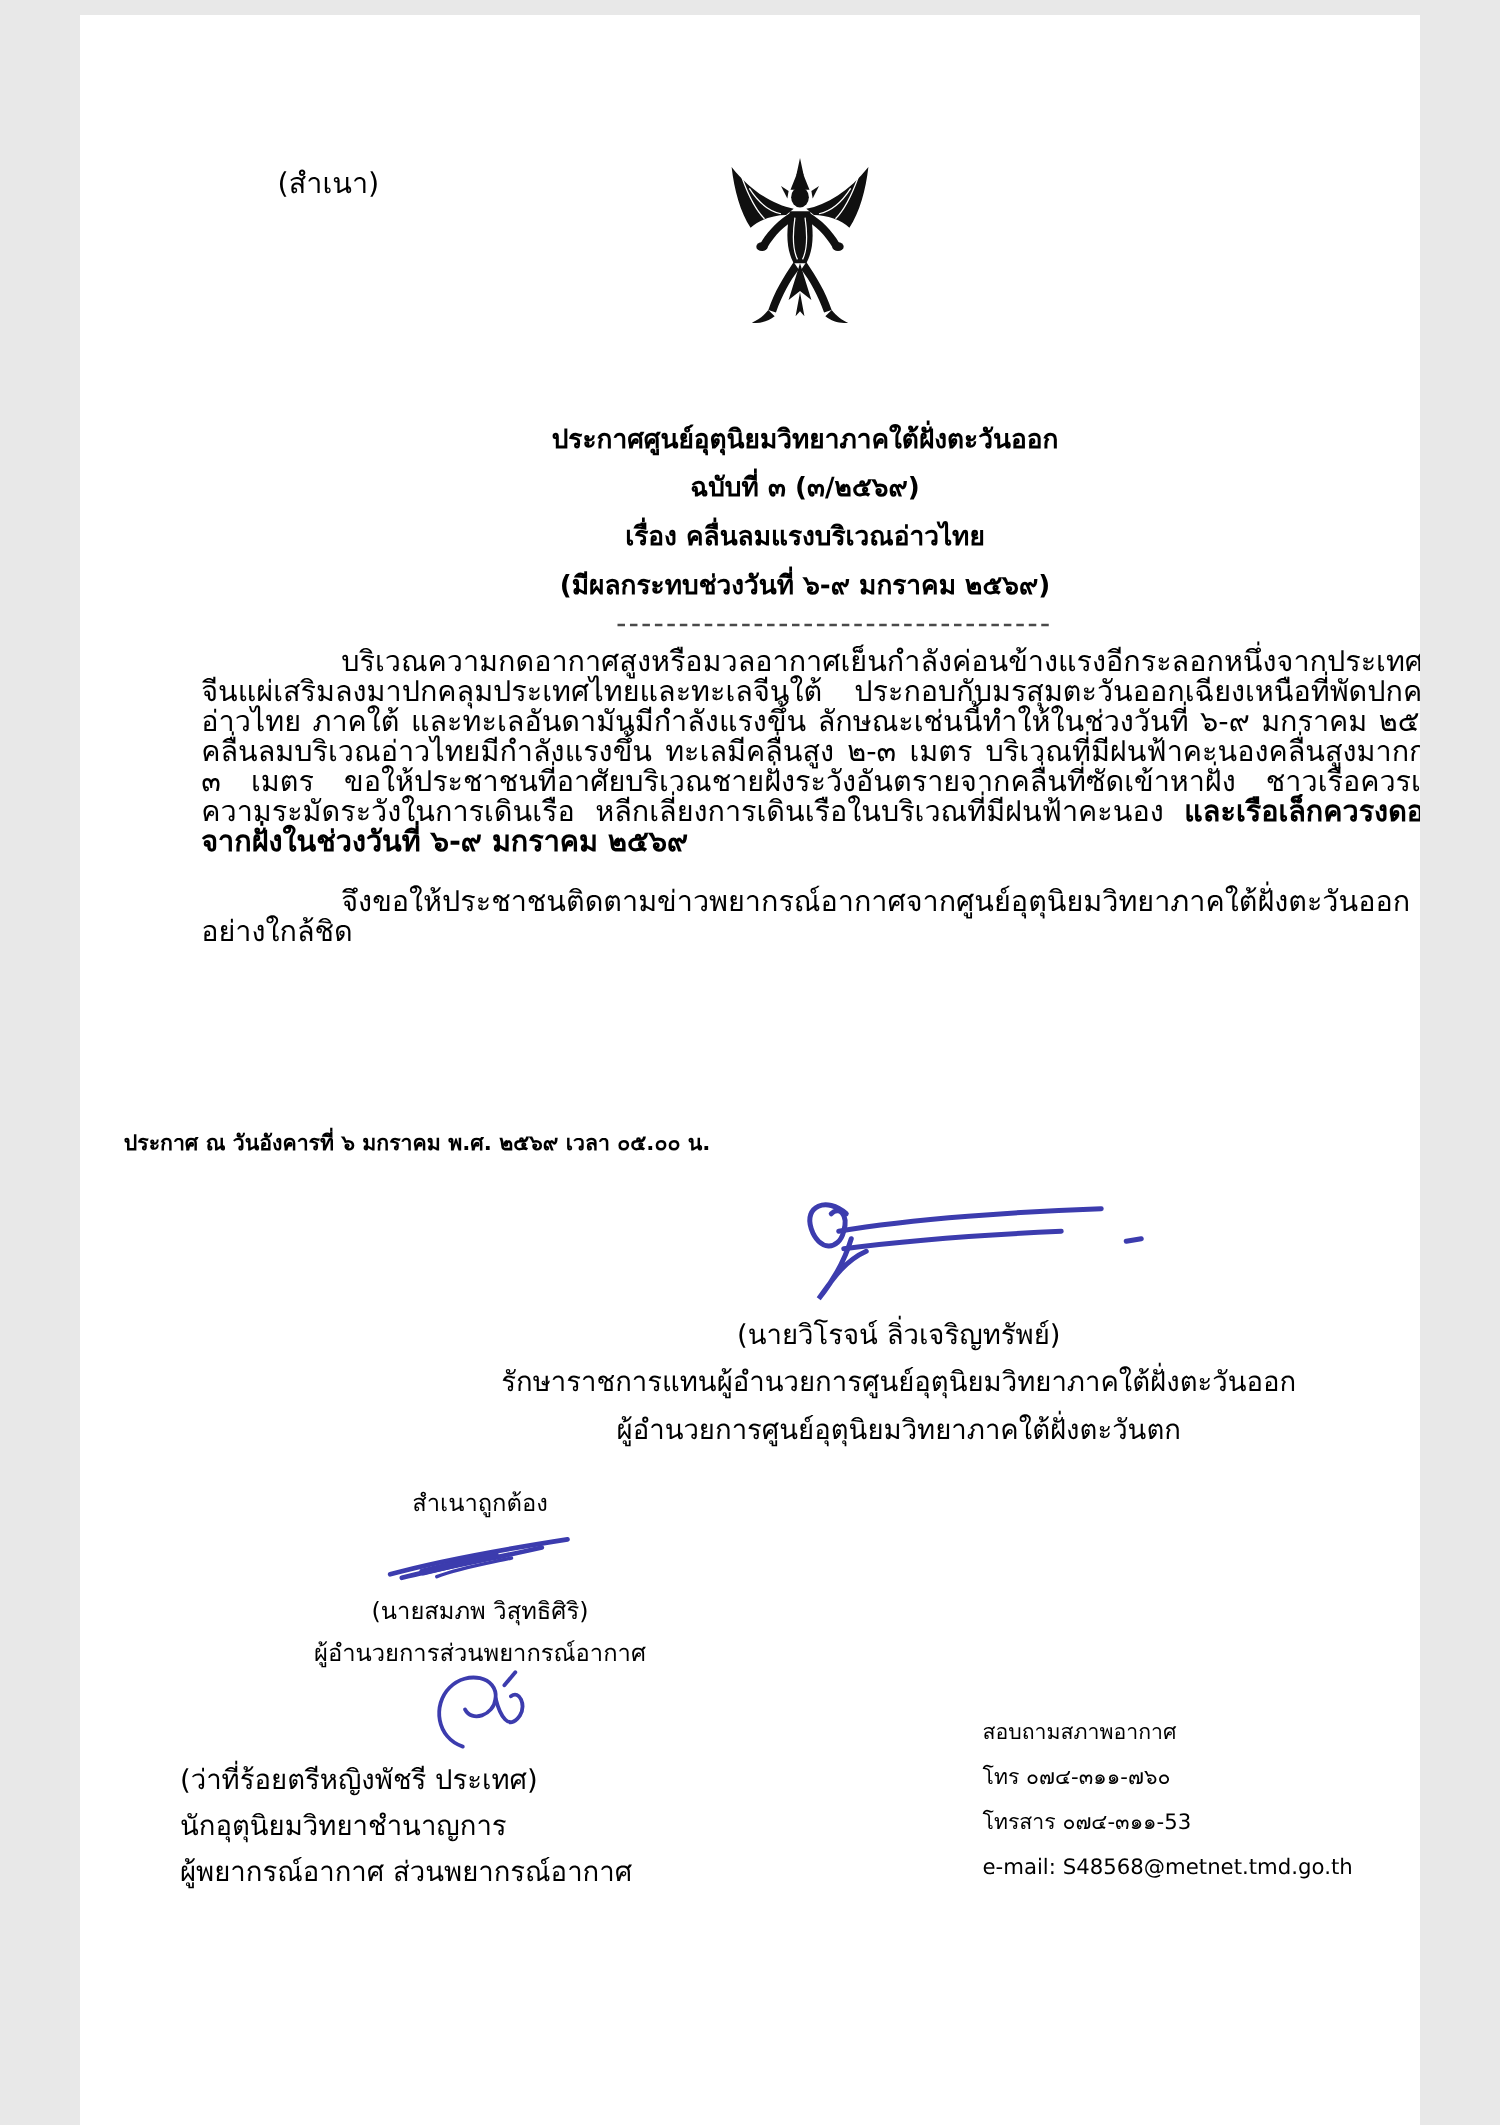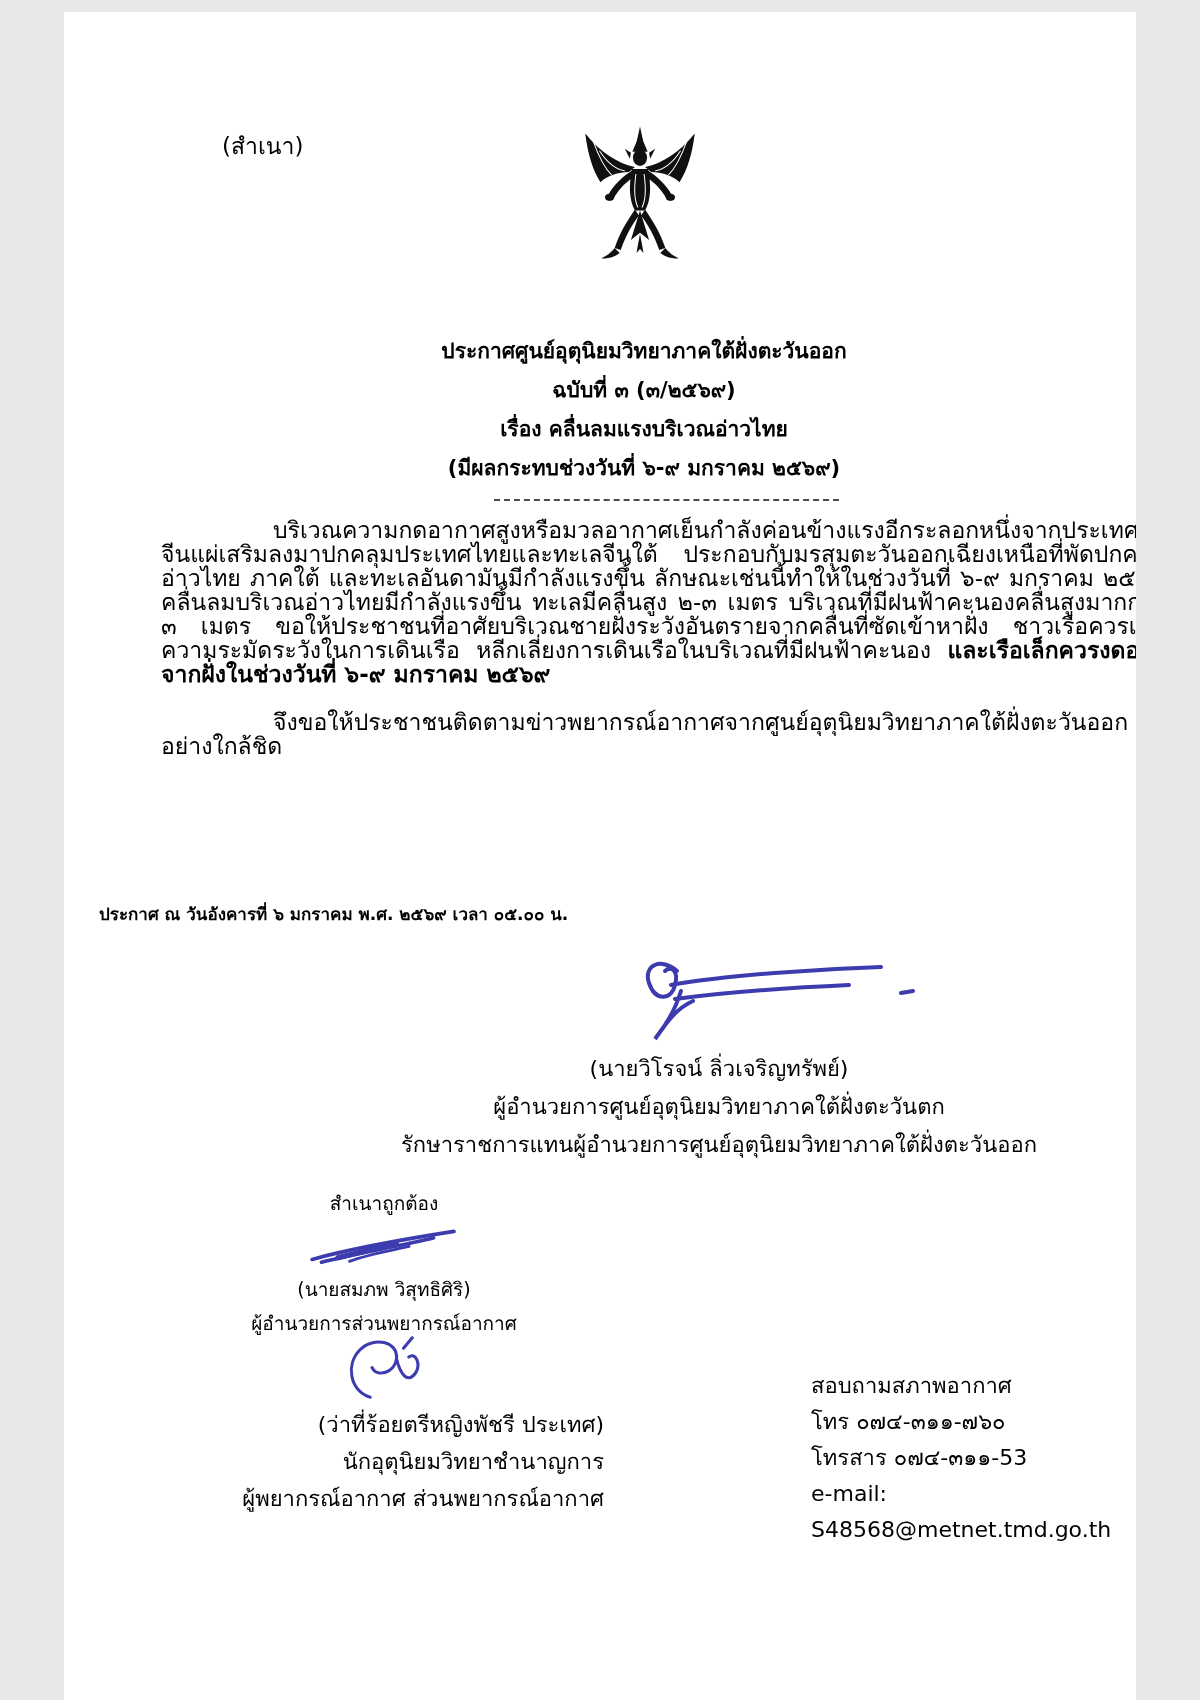--- a/index.html
+++ b/index.html
@@ -72,28 +72,28 @@
     font-size:19px;
     line-height:34px;
   }
   .sig-cert-img{width:170px;height:42px;margin:4px auto 6px auto;display:block;}
   .cert-name{margin-top:4px;}
   .sig-forecaster-img{position:absolute; left:278px; top:1324px; width:88px; height:70px;}
   .forecaster-block{
     position:absolute;
     left:80px; top:1394px;
     width:460px;
-    text-align:right;
+    text-align:left;
     font-size:22px;
     line-height:37px;
   }
   .contact-block{
     position:absolute;
-    left:747px; top:1356px;
-    font-size:22px;
+    left:722px; top:1356px;
+    font-size:17px;
     line-height:36px;
   }
   svg{display:block;}
 </style>
 </head>
 <body>
 
 <div class="page">
 
   <div class="copy-label">(สำเนา)</div>
@@ -164,22 +164,22 @@
         <path d="M68,16 C52,2 34,10 40,28 C46,46 62,46 66,30 C70,16 62,10 56,16"></path>
         <path d="M62,30 C120,20 210,14 272,12"></path>
         <path d="M66,44 C126,36 196,32 240,30"></path>
         <path d="M72,36 C66,56 54,74 46,84 C56,70 66,54 84,46"></path>
         <path d="M292,38 L304,36"></path>
       </g>
     </svg>
   </div>
   <div class="sig-main-block">
     <div>(นายวิโรจน์ ลิ่วเจริญทรัพย์)</div>
+    <div>รักษาราชการแทนผู้อำนวยการศูนย์อุตุนิยมวิทยาภาคใต้ฝั่งตะวันออก</div>
     <div>ผู้อำนวยการศูนย์อุตุนิยมวิทยาภาคใต้ฝั่งตะวันตก</div>
-    <div>รักษาราชการแทนผู้อำนวยการศูนย์อุตุนิยมวิทยาภาคใต้ฝั่งตะวันออก</div>
   </div>
 
   <div class="cert-block">
     <div>สำเนาถูกต้อง</div>
     <svg class="sig-cert-img" viewBox="0 0 170 45" aria-hidden="true">
       <g fill="none" stroke="#3c3cae" stroke-linecap="round">
         <path d="M8,38 C44,28 96,18 160,8" stroke-width="4"></path>
         <path d="M18,41 C52,32 100,24 138,15" stroke-width="4"></path>
         <path d="M36,36 L98,21" stroke-width="6"></path>
         <path d="M48,40 C66,33 84,30 112,24" stroke-width="3"></path>

